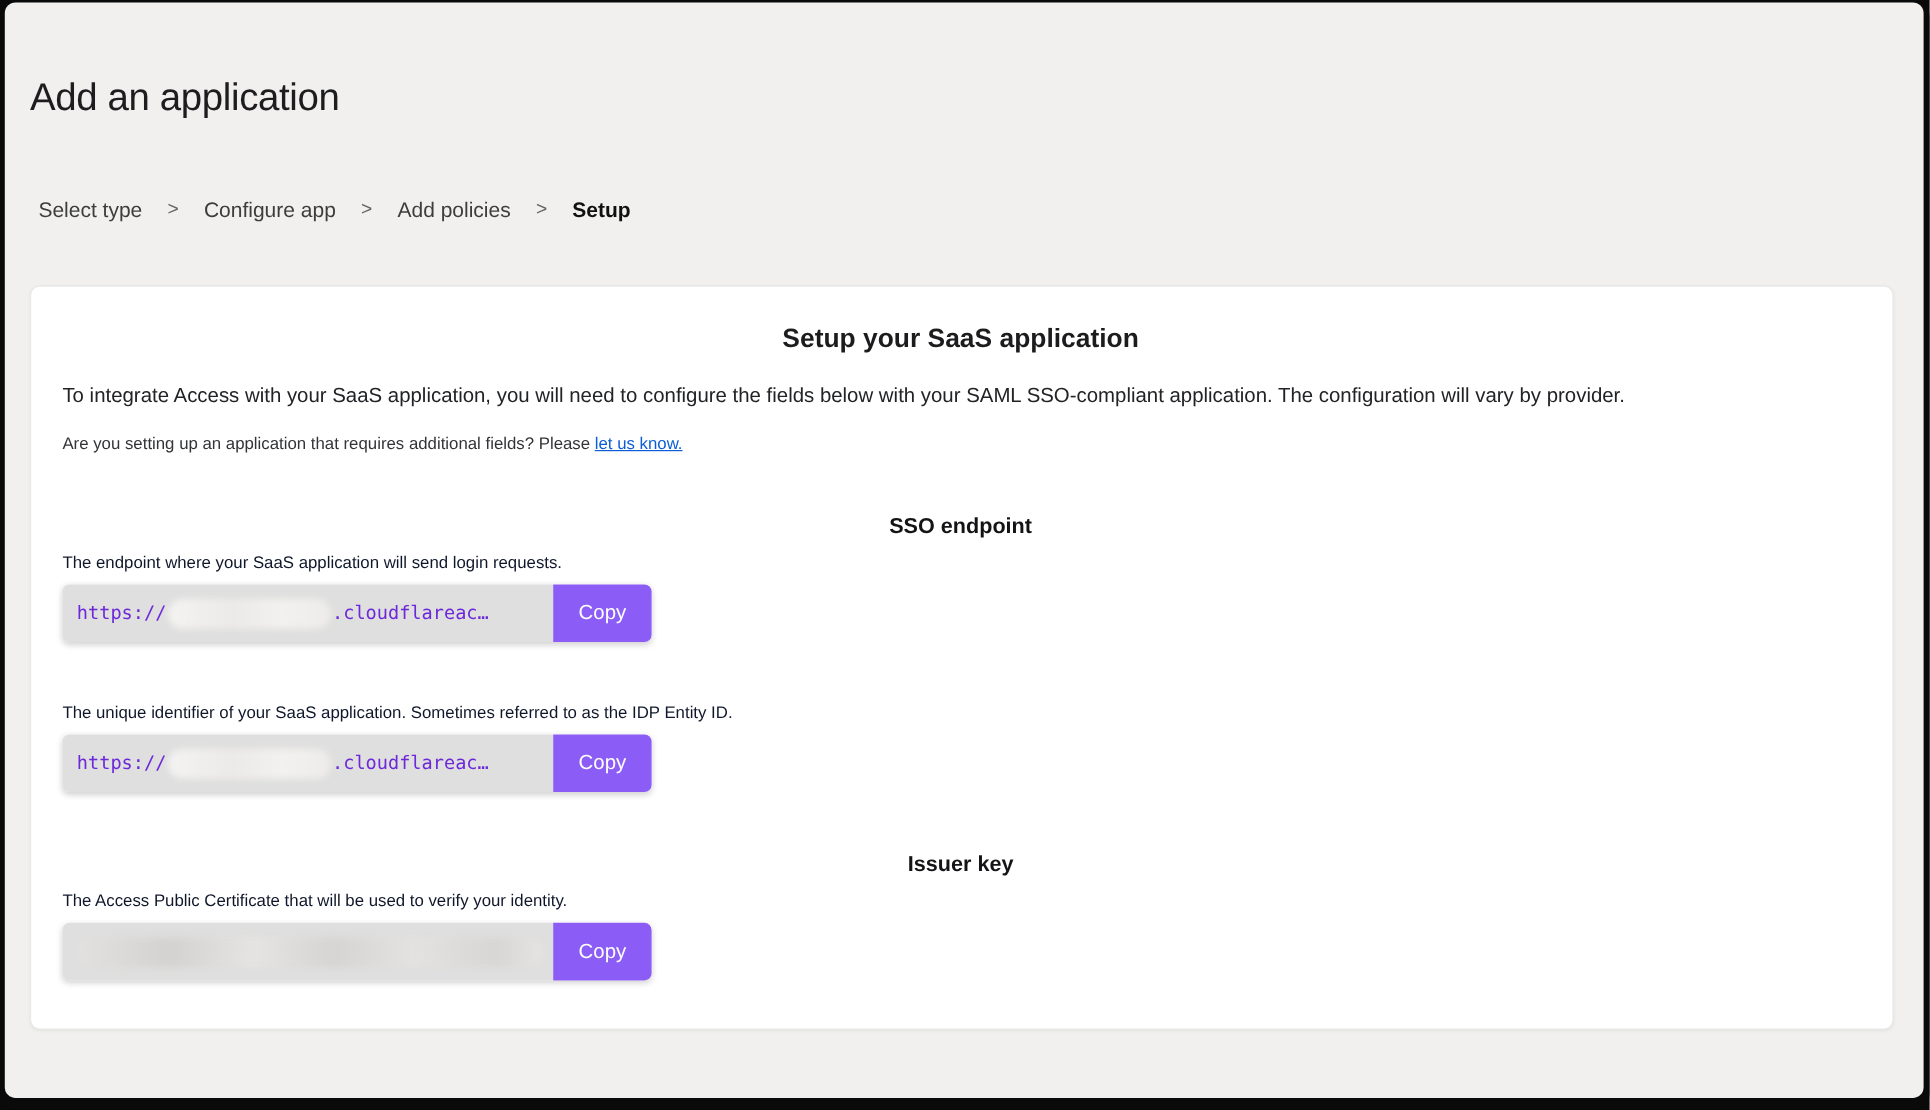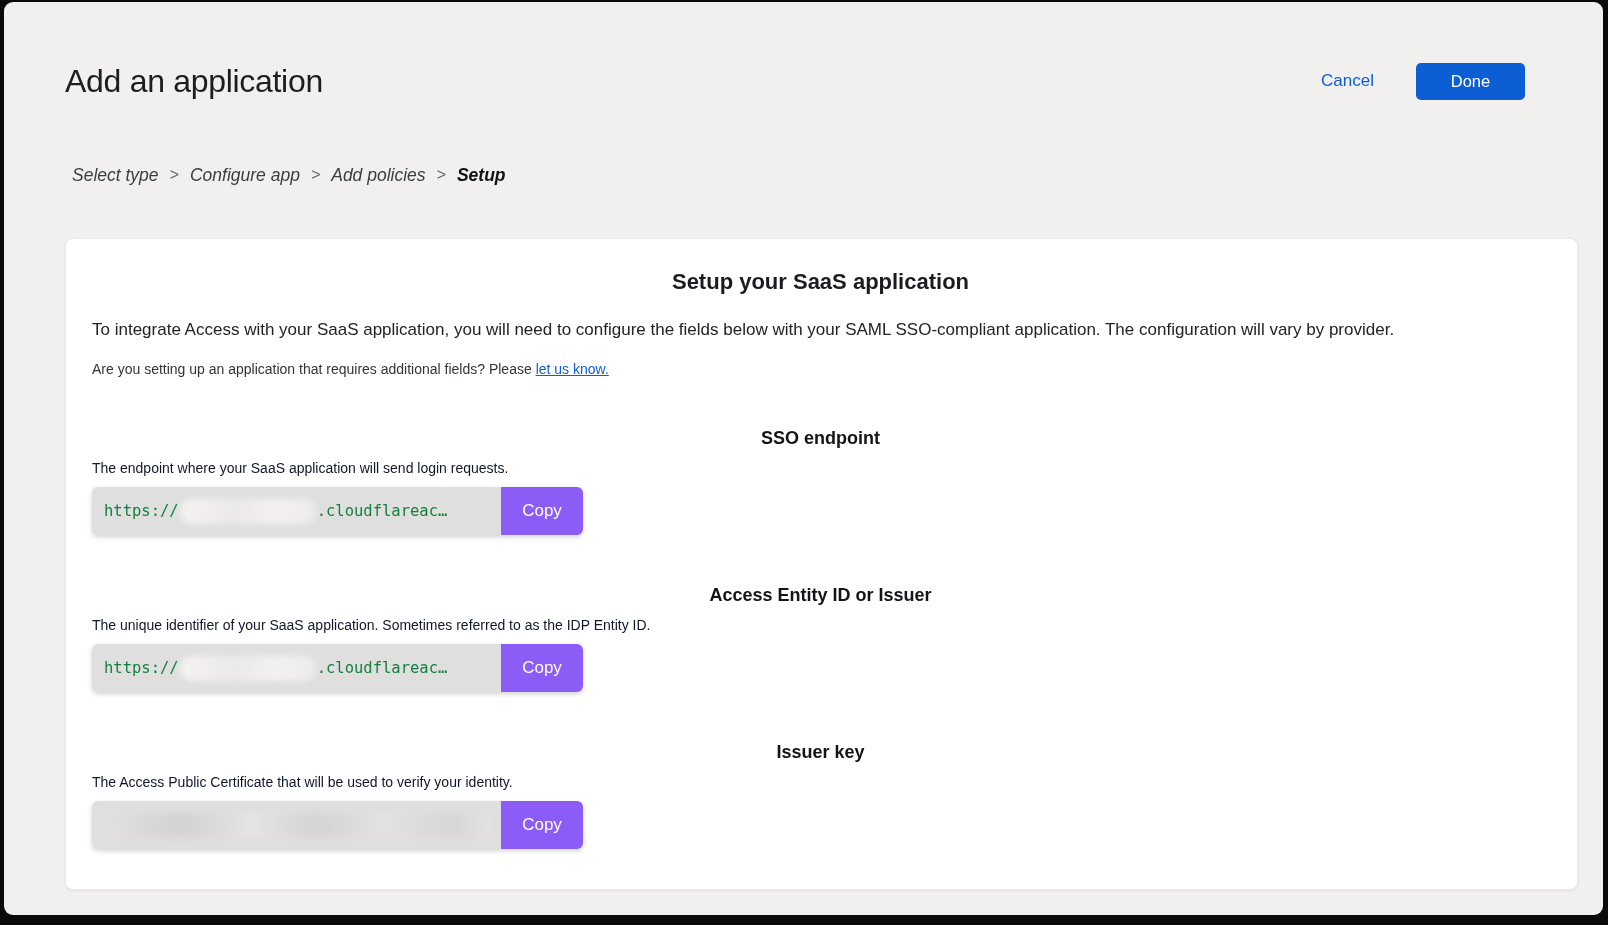--- a/index.html
+++ b/index.html
@@ -15,21 +15,20 @@
     background: #0a0a0a;
     padding: 2px 5px 10px 4px;
     border-radius: 14px;
   }
   .page {
     width: 100%; height: 100%;
     background: #f1f0ef;
     border-radius: 9px;
     overflow: hidden;
     position: relative;
-    padding-left: 40px;
   }
   
   .header {
     display: flex;
     justify-content: space-between;
     align-items: center;
     padding: 60px 78px 0 21px;
   }
   .page-title {
     margin: 0;
@@ -57,25 +56,24 @@
     border: none;
     border-radius: 5px;
     font-family: "Liberation Sans", sans-serif;
     font-size: 16.5px;
     cursor: pointer;
   }
   
   .breadcrumb {
     display: flex;
     align-items: center;
-    gap: 11px;
+    gap: 21px;
     margin: 64px 0 0 28px;
     font-size: 17.5px;
     line-height: 22px;
-    font-style: italic;
   }
   .crumb { color: #3d3d3d; cursor: pointer; }
   .crumb.active { color: #111111; font-weight: 700; cursor: default; }
   .crumb-sep { color: #636363; font-size: 16px; }
   
   .card {
     margin: 52px 25px 0 21px;
     background: #ffffff;
     border: 1px solid #e9e9e9;
     border-radius: 8px;
@@ -138,21 +136,21 @@
     border-radius: 6px 0 0 6px;
     display: flex;
     align-items: center;
     padding: 0 12px;
     overflow: hidden;
     white-space: nowrap;
   }
   .mono {
     font-family: "DejaVu Sans Mono", "Liberation Mono", monospace;
     font-size: 15.5px;
-    color: #15803d;
+    color: #6d28d9;
   }
   .redacted {
     display: inline-block;
     height: 25px;
     border-radius: 13px;
     background: linear-gradient(90deg, #f4f3f2 0%, #eceae8 40%, #f2f1ef 70%, #edecea 100%);
     filter: blur(3px);
     flex: 0 0 auto;
   }
   .redacted.partial { width: 136px; margin: 0 1px; }
@@ -173,24 +171,20 @@
   }
 </style>
 </head>
 <body>
 
 <div class="frame">
   <div class="page">
 
     <div class="header">
       <h1 class="page-title">Add an application</h1>
-      <div class="header-actions">
-        <a class="cancel-link">Cancel</a>
-        <button class="done-btn">Done</button>
-      </div>
     </div>
 
     <nav class="breadcrumb">
       <span class="crumb">Select type</span>
       <span class="crumb-sep">&gt;</span>
       <span class="crumb">Configure app</span>
       <span class="crumb-sep">&gt;</span>
       <span class="crumb">Add policies</span>
       <span class="crumb-sep">&gt;</span>
       <span class="crumb active">Setup</span>
@@ -208,21 +202,20 @@
           <div class="code-box">
             <span class="mono">https://</span>
             <span class="redacted partial"></span>
             <span class="mono">.cloudflareac…</span>
           </div>
           <button class="copy-btn">Copy</button>
         </div>
       </section>
 
       <section class="field">
-        <h3 class="field-label">Access Entity ID or Issuer</h3>
         <p class="field-desc">The unique identifier of your SaaS application. Sometimes referred to as the IDP Entity ID.</p>
         <div class="copy-row">
           <div class="code-box">
             <span class="mono">https://</span>
             <span class="redacted partial"></span>
             <span class="mono">.cloudflareac…</span>
           </div>
           <button class="copy-btn">Copy</button>
         </div>
       </section>

